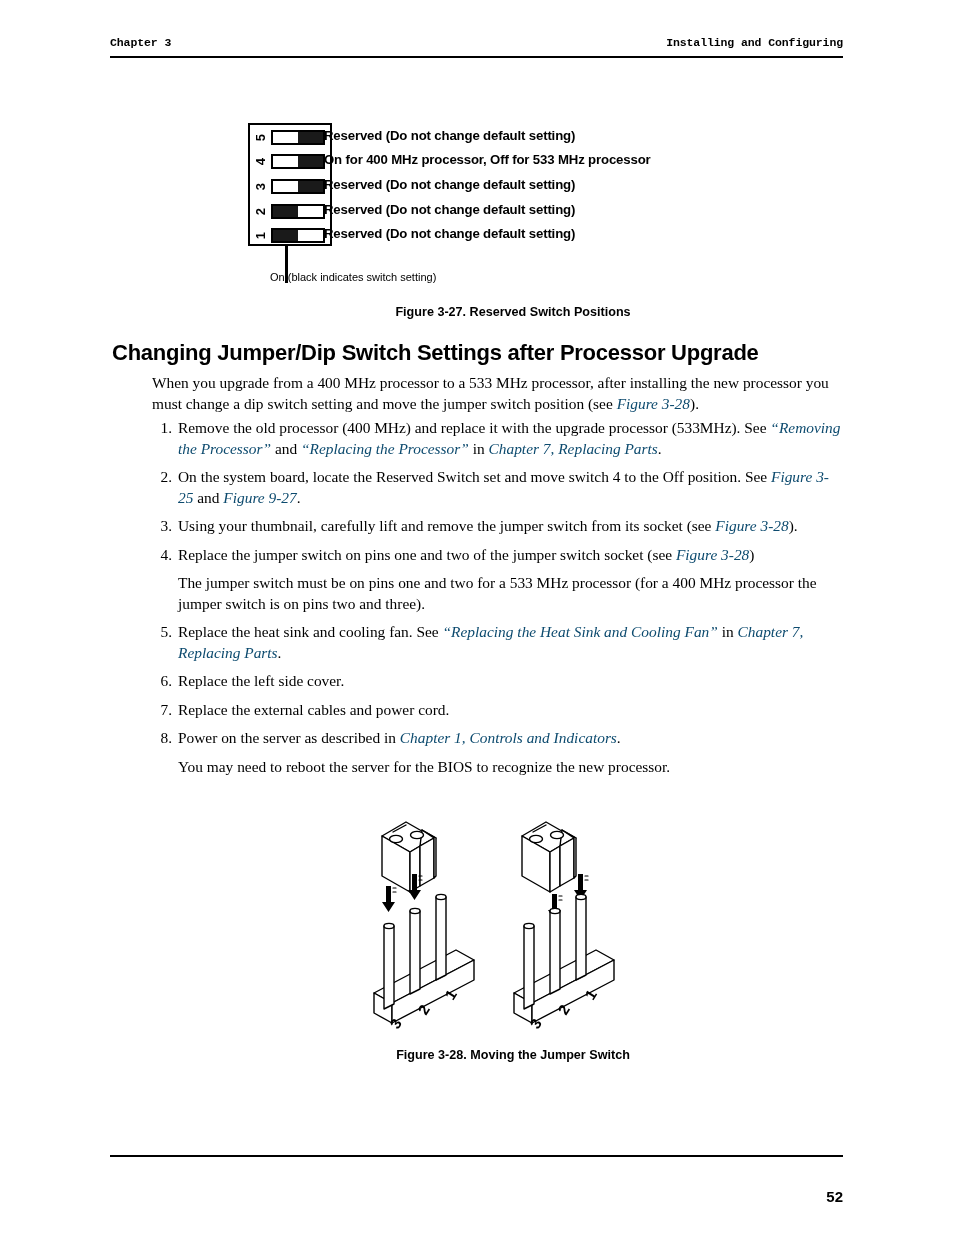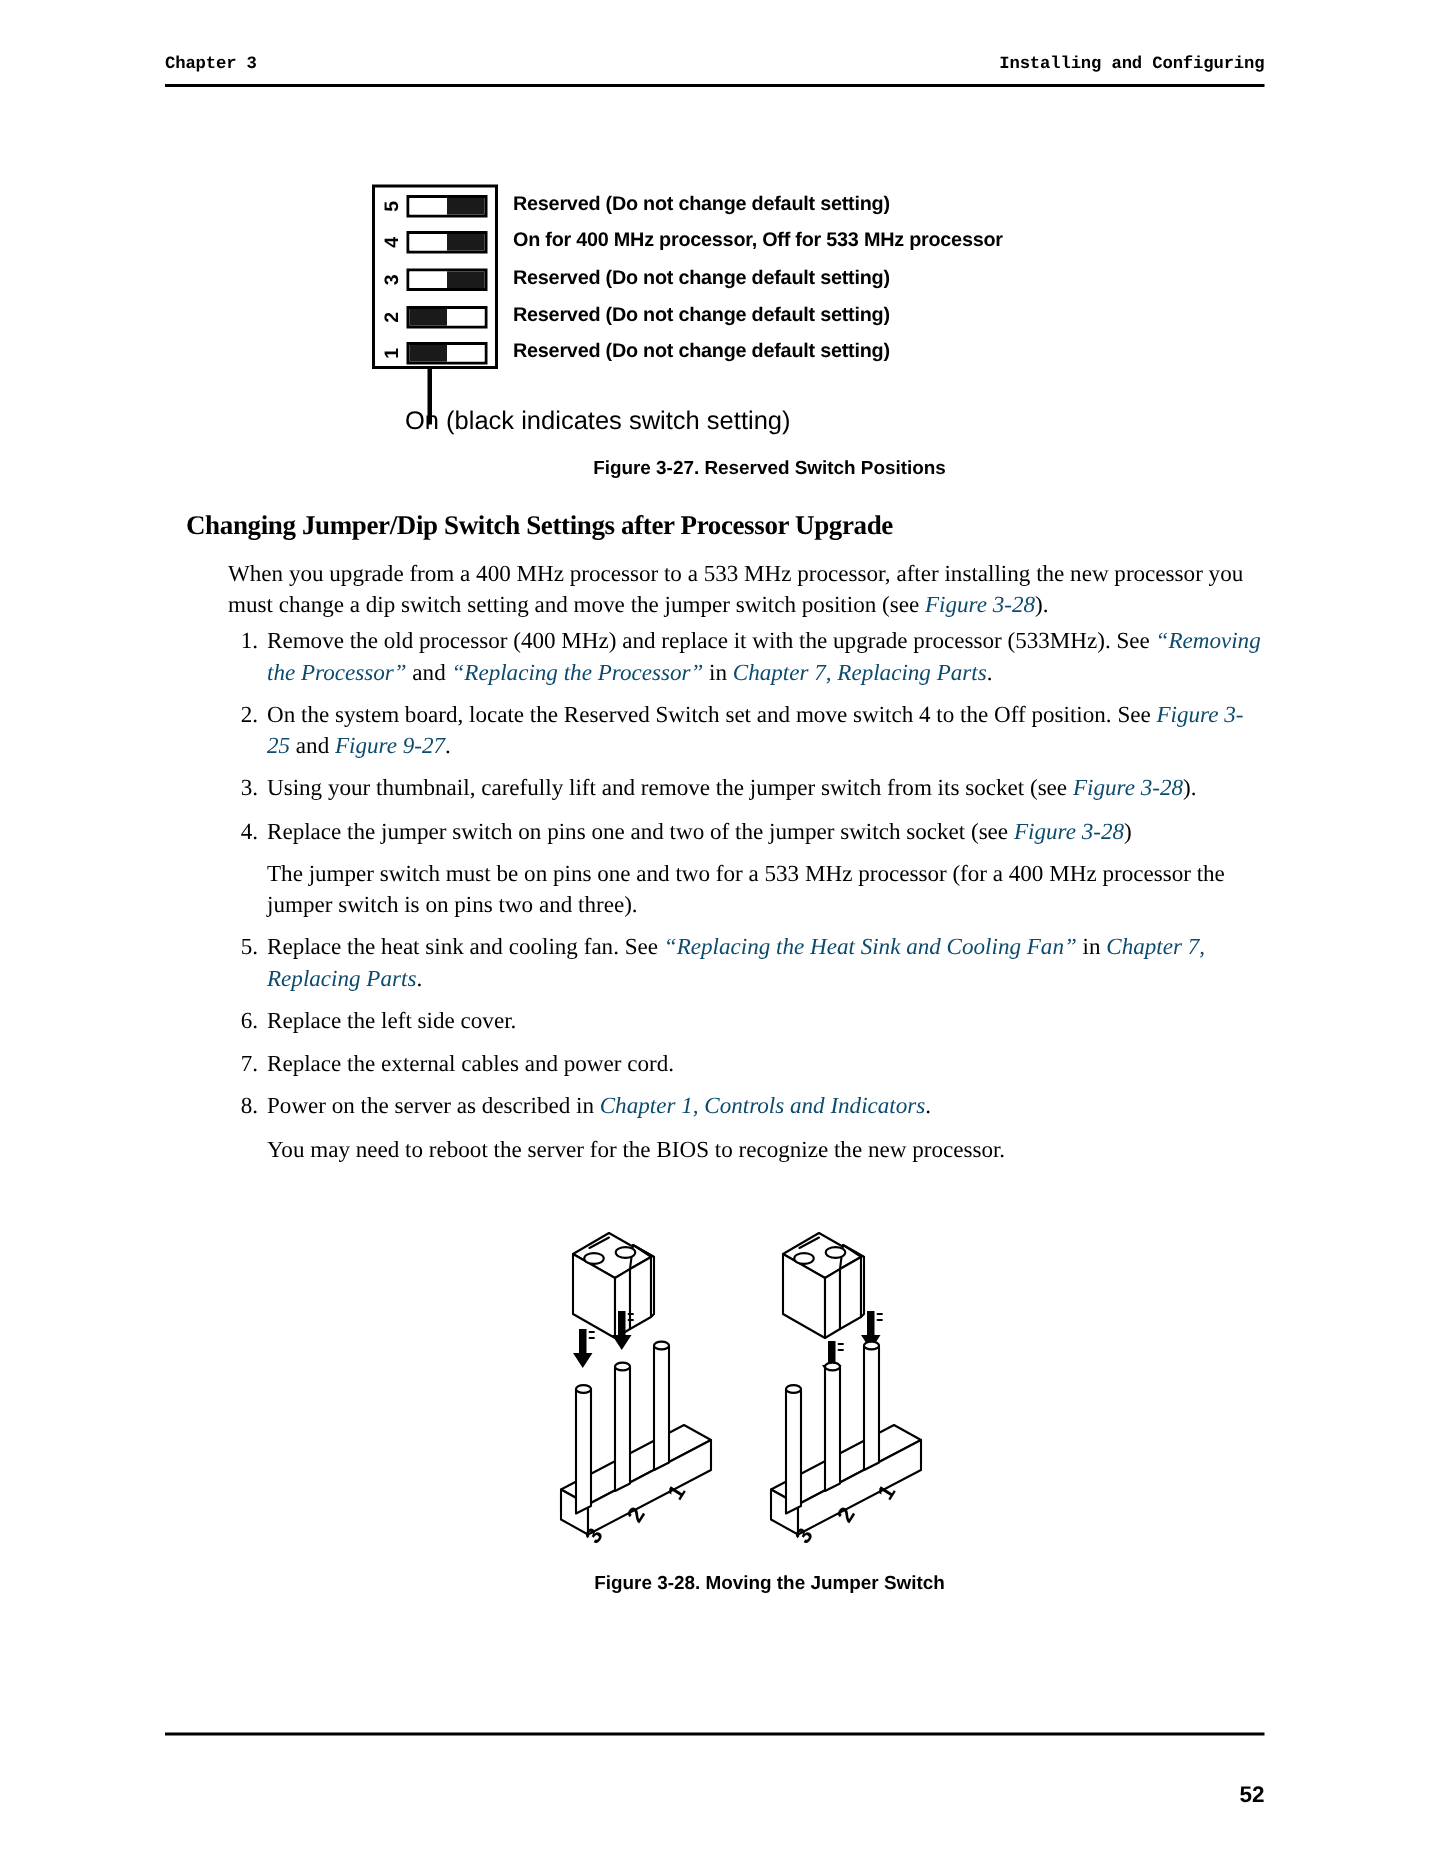--- a/index.html
+++ b/index.html
@@ -125,27 +125,27 @@
     top: 123px;
     width: 2.5px;
     height: 37px;
     background: #000;
   }
   .callout-label {
     position: absolute;
     left: 22px;
     top: 148px;
     font-family: "Liberation Sans", "DejaVu Sans", sans-serif;
-    font-size: 17px;
+    font-size: 11px;
     white-space: nowrap;
   }
 
   .switch-labels {
     position: absolute;
-    left: 94px;
+    left: 76px;
     top: 0px;
     width: 430px;
   }
   .switch-label {
     height: 24.6px;
     display: flex;
     align-items: center;
     font-family: "Liberation Sans", "DejaVu Sans", sans-serif;
     font-weight: bold;
     font-size: 13.2px;
@@ -165,25 +165,24 @@
     padding-left: 36px;
   }
   #fig-caption-327 { top: 305px; }
   #fig-caption-328 { top: 1048px; }
 
   
   .section-heading {
     position: absolute;
     left: 112px;
     top: 340px;
-    font-family: Liberation Serif, serif;
-    font-weight: bold;
-    font-size: 18px;
+    font-family: Liberation Sans, sans-serif;
+    font-weight: bold;
+    font-size: 22px;
     letter-spacing: -0.25px;
-    margin-left: 12px;
   }
 
   
   .body-block {
     position: absolute;
     left: 152px;
     width: 692px;
     font-size: 15.4px;
     line-height: 20.5px;
     text-align: left;

